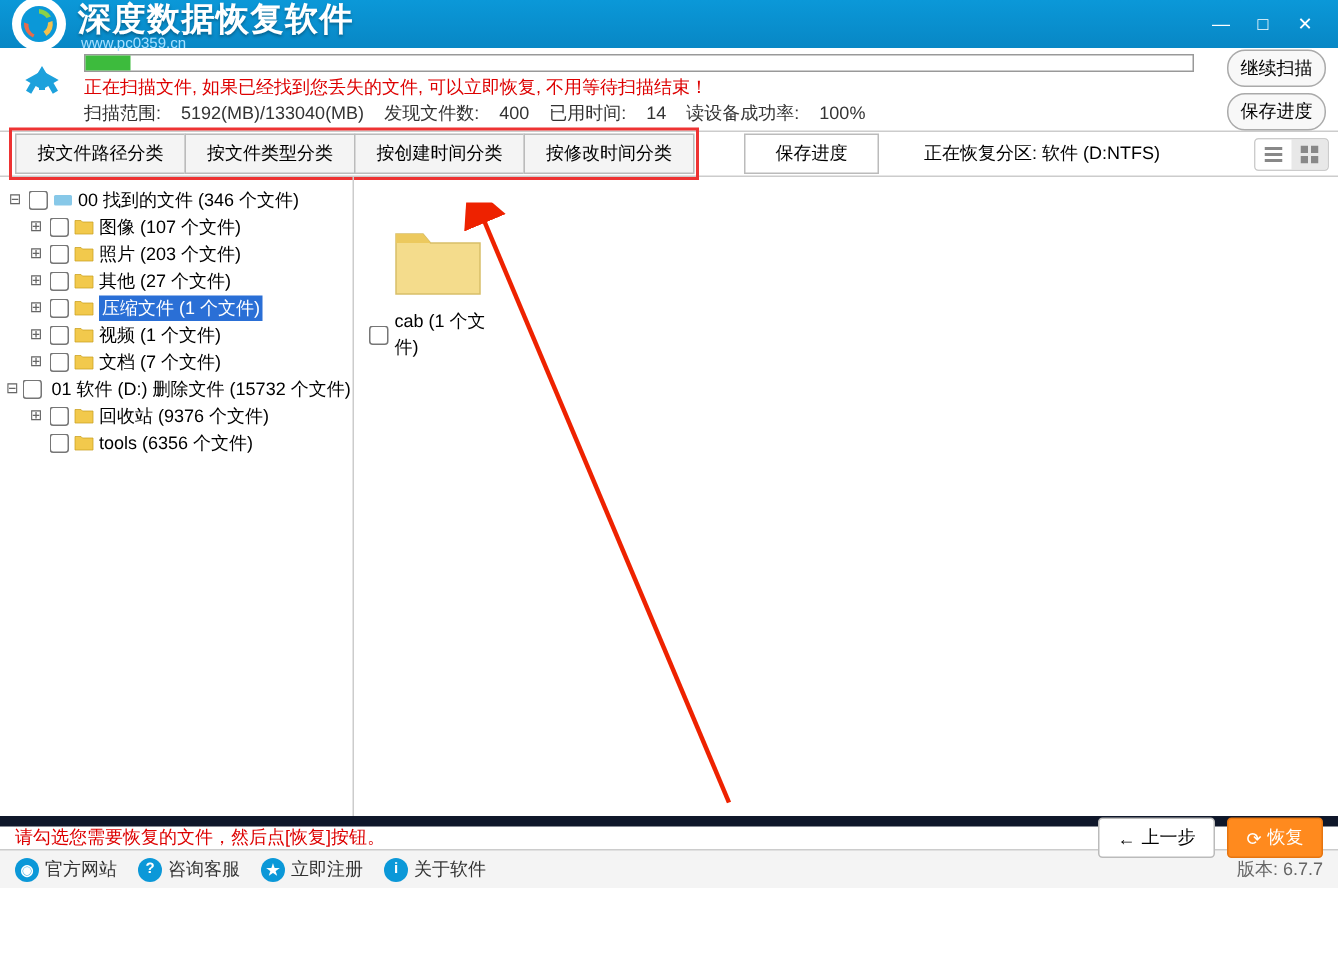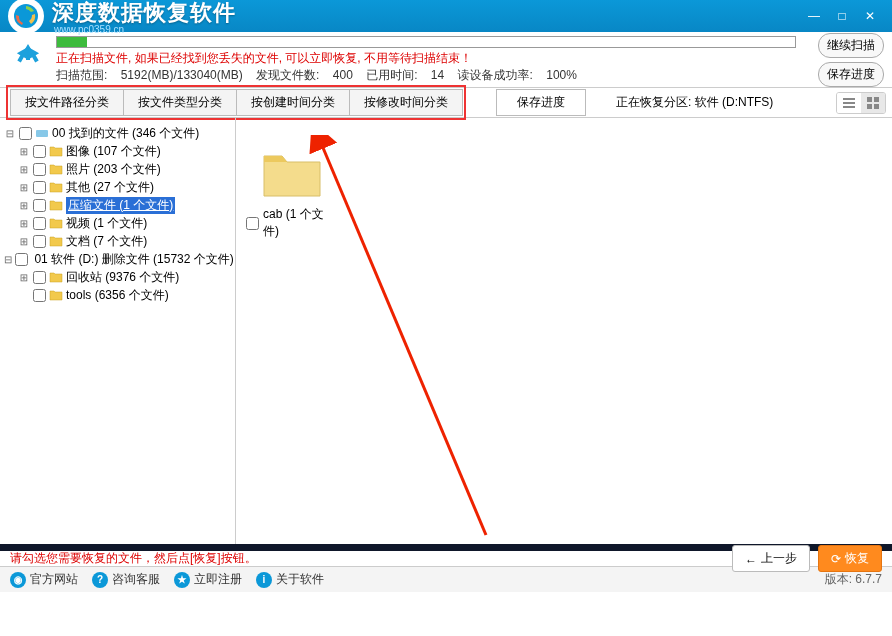--- a/index.html
+++ b/index.html
@@ -34,21 +34,21 @@
 .view-btn.active { background: #e8e8e8; }
 
 .main-area { display: flex; height: 426px; }
 .tree-panel { width: 236px; border-right: 1px solid #ccc; padding: 6px 4px; overflow: auto; }
 .tree-node { display: flex; align-items: center; height: 18px; font-size: 12px; white-space: nowrap; }
 .tree-node .expander { width: 12px; text-align: center; cursor: pointer; color: #666; font-size: 10px; }
 .tree-node input[type=checkbox] { margin: 0 3px; }
 .tree-node .node-icon { width: 14px; height: 12px; margin-right: 3px; }
 .folder-ico { fill: #f2c94c; stroke: #caa020; stroke-width: .5; }
 .hd-ico { fill: #87c8e8; }
-.tree-node.selected .label { background: #2a6fd6; color: #fff; padding: 0 2px; text-decoration: underline; }
+.tree-node.selected .label { background: #2a6fd6; color: #fff; padding: 0 2px; }
 .indent-1 { padding-left: 14px; }
 
 .content-panel { flex: 1; padding: 10px; position: relative; }
 .file-item { width: 92px; display: flex; flex-direction: column; align-items: center; font-size: 12px; }
 .big-folder { width: 64px; height: 52px; margin: 20px 0 6px; }
 .file-label { display: flex; align-items: center; gap: 4px; }
 
 .arrow-svg { position: absolute; left: 236px; top: 135px; pointer-events: none; }
 
 .hint-bar { height: 22px; border-top: 7px solid #0f172a; padding: 2px 10px; color: #d00; font-size: 12px; display: flex; align-items: center; }

